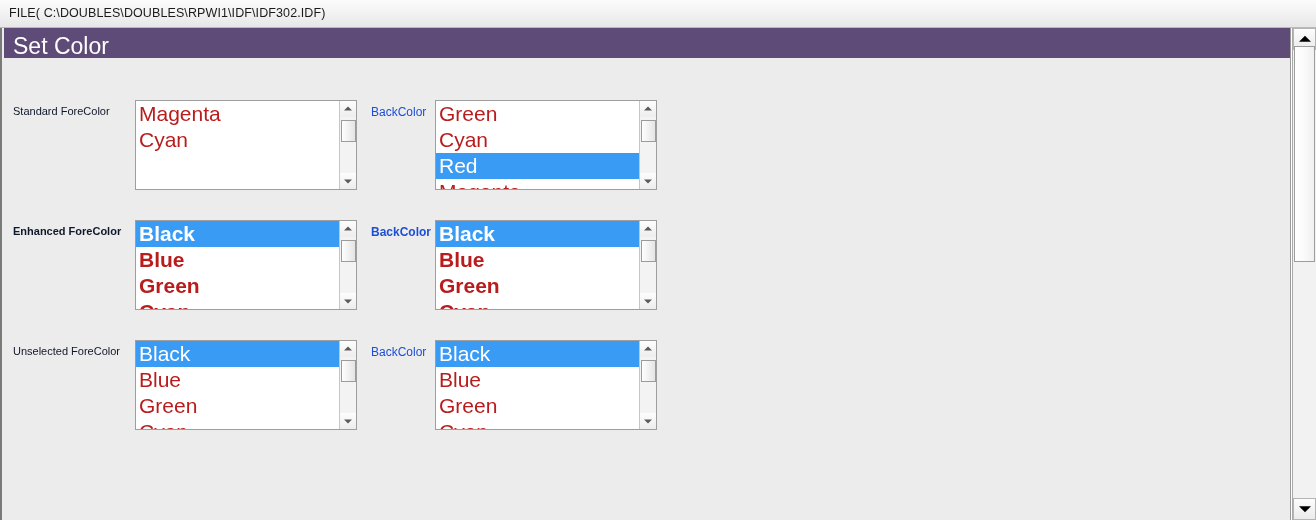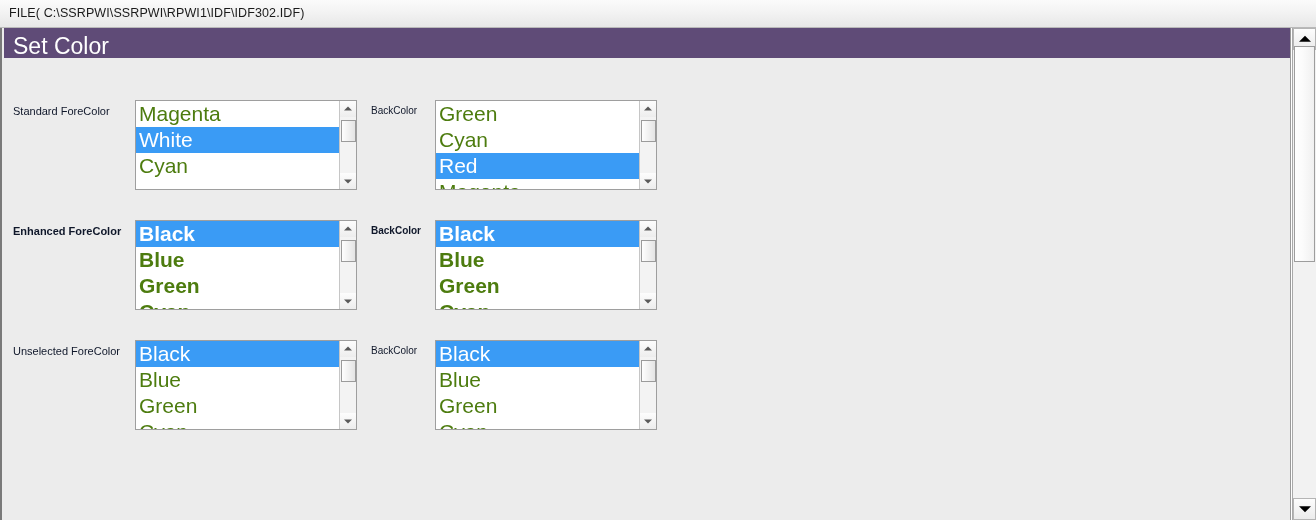--- a/index.html
+++ b/index.html
@@ -99,22 +99,22 @@
     left: 9px;
     top: 5px;
     font-size: 11px;
     color: #0f172a;
     white-space: nowrap;
   }
   .back-label {
     position: absolute;
     left: 367px;
     top: 5px;
-    font-size: 10px;
-    color: #0f172a;
+    font-size: 12px;
+    color: #1d4ed8;
     white-space: nowrap;
   }
 
   
   .listbox {
     position: absolute;
     width: 222px;
     height: 90px;
     background: #ffffff;
     border: 1px solid #9e9e9e;
@@ -130,21 +130,21 @@
     top: 0;
     width: 203px;
     height: 88px;
     overflow: hidden;
   }
   .lb-item {
     height: 26px;
     line-height: 26px;
     padding-left: 3px;
     font-size: 21px;
-    color: #4d7c0f;
+    color: #b91c1c;
     white-space: nowrap;
     box-sizing: border-box;
   }
   .lb-item.selected {
     background: #3a9bf5;
     color: #ffffff;
   }
 
   
   .lb-scroll {
@@ -247,38 +247,37 @@
     border: 1px solid #9d9d9d;
     box-sizing: border-box;
   }
 </style>
 </head>
 <body>
 
 <div id="app">
 
   <div class="filebar">
-    <div class="filebar-text">FILE( C:\SSRPWI\SSRPWI\RPWI1\IDF\IDF302.IDF)</div>
+    <div class="filebar-text">FILE( C:\DOUBLES\DOUBLES\RPWI1\IDF\IDF302.IDF)</div>
   </div>
 
   <div class="window">
 
     <div class="titlebar">
       <div class="titlebar-text">Set Color</div>
     </div>
 
     <div class="surface">
 
     <div class="row row-0">
           <div class="fore-label">Standard ForeColor</div>
           <div class="back-label">BackColor</div>
           <div class="listbox fore">
             <div class="lb-items">
               <div class="lb-item">Magenta</div>
-              <div class="lb-item selected">White</div>
               <div class="lb-item">Cyan</div>
             </div>
             <div class="lb-scroll">
               <div class="lb-arrow up">
                 <span class="tri up"></span>
               </div>
               <div class="lb-thumb"></div>
               <div class="lb-arrow down">
                 <span class="tri down"></span>
               </div>

